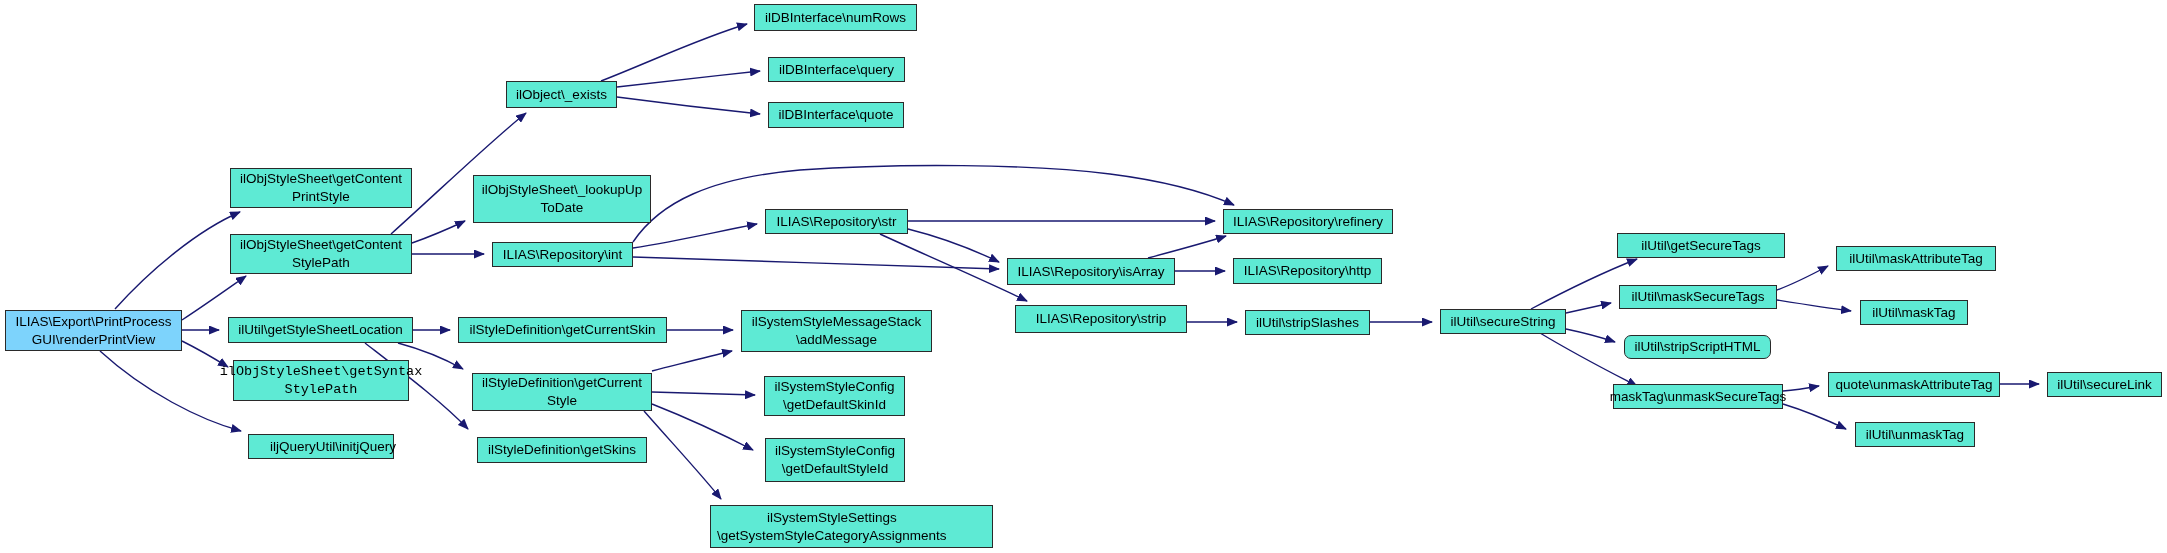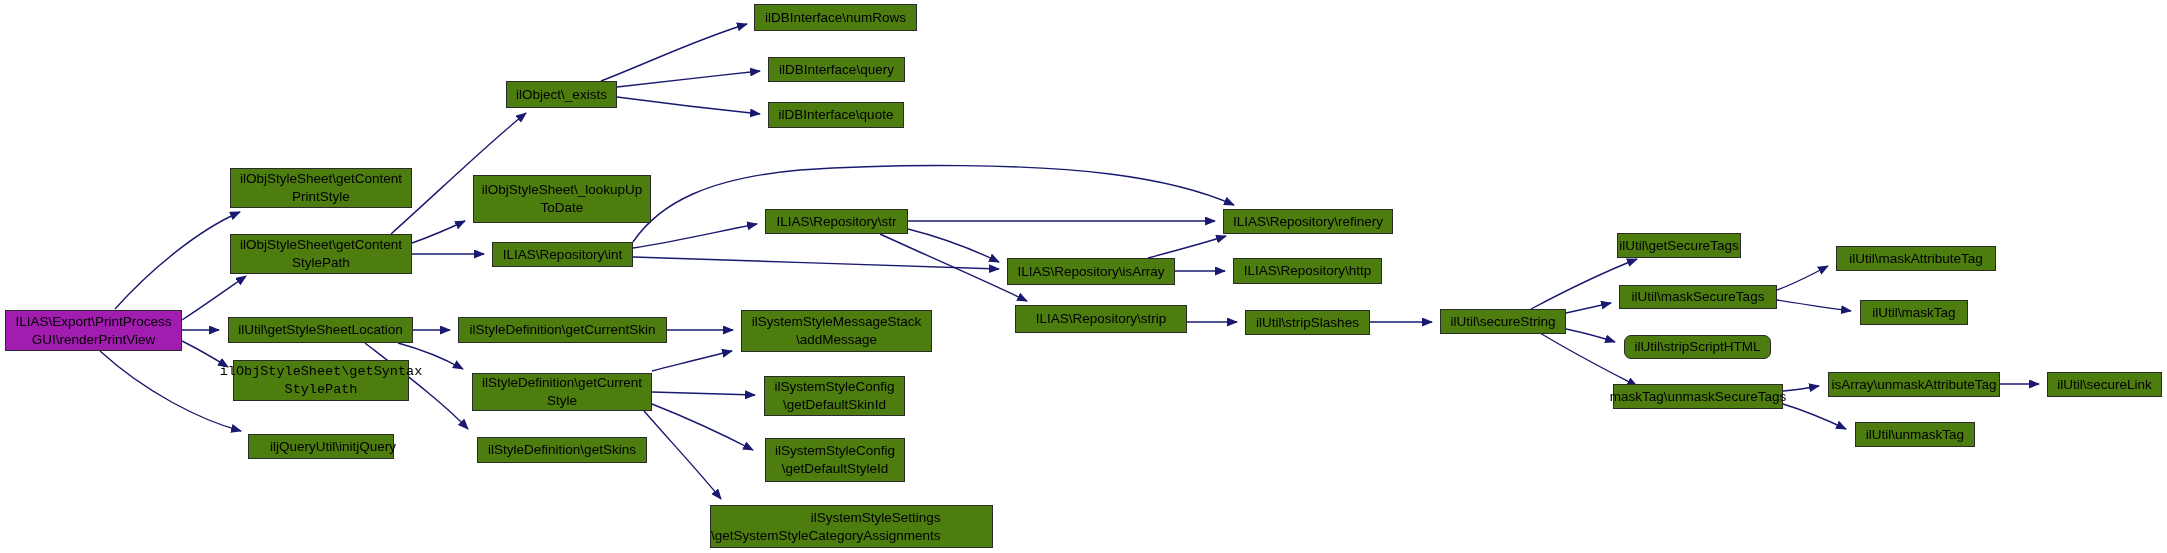--- a/index.html
+++ b/index.html
@@ -8,33 +8,33 @@
     width:2167px;height:553px;
     background:#ffffff;
     font-family:"Liberation Sans","DejaVu Sans",sans-serif;
     overflow:hidden;
   }
   #edges{position:absolute;left:0;top:0;width:2167px;height:553px;}
   .node{
     position:absolute;
     box-sizing:border-box;
     border:1.4px solid #2a2a2a;
-    background:#4d7c0f;
+    background:#5eead4;
     color:#000000;
     font-size:13.5px;
     line-height:18px;
     display:flex;
     align-items:center;
     justify-content:center;
     text-align:center;
     white-space:pre-line;
     cursor:pointer;
   }
-  .node.root{background:#a21caf;}
-  .node.left{justify-content:flex-start;text-align:right;}
+  .node.root{background:#7dd3fc;}
+  .node.left{justify-content:flex-start;text-align:center;padding-left:6px;}
 </style>
 </head>
 <body>
 
 <div id="stage">
   <svg id="edges" viewBox="0 0 2167 553" xmlns="http://www.w3.org/2000/svg">
     <defs>
       <marker id="arrow" markerUnits="userSpaceOnUse" markerWidth="12" markerHeight="9" refX="10" refY="4.5" orient="auto">
         <path d="M0,0 L11,4.5 L0,9 z" fill="#191970"></path>
       </marker>
@@ -98,27 +98,27 @@
       <div class="node" style="left: 473px; top: 175px; width: 178px; height: 48px;">ilObjStyleSheet\_lookupUp
 ToDate</div>
       <div class="node" style="left: 492px; top: 242px; width: 141px; height: 25px;">ILIAS\Repository\int</div>
       <div class="node" style="left: 765px; top: 209px; width: 143px; height: 25px;">ILIAS\Repository\str</div>
       <div class="node" style="left: 1007px; top: 258px; width: 168px; height: 27px;">ILIAS\Repository\isArray</div>
       <div class="node" style="left: 1223px; top: 209px; width: 170px; height: 25px;">ILIAS\Repository\refinery</div>
       <div class="node" style="left: 1233px; top: 258px; width: 149px; height: 26px;">ILIAS\Repository\http</div>
       <div class="node" style="left: 1015px; top: 305px; width: 172px; height: 28px;">ILIAS\Repository\strip</div>
       <div class="node" style="left: 1245px; top: 310px; width: 125px; height: 25px;">ilUtil\stripSlashes</div>
       <div class="node" style="left: 1440px; top: 309px; width: 126px; height: 25px;">ilUtil\secureString</div>
-      <div class="node" style="left: 1617px; top: 233px; width: 124px; height: 25px; text-align: right;">ilUtil\getSecureTags</div>
+      <div class="node" style="left: 1617px; top: 233px; width: 168px; height: 25px; text-align: right;">ilUtil\getSecureTags</div>
       <div class="node" style="left: 1619px; top: 285px; width: 158px; height: 24px;">ilUtil\maskSecureTags</div>
       <div class="node" style="left: 1836px; top: 246px; width: 160px; height: 25px;">ilUtil\maskAttributeTag</div>
       <div class="node" style="left: 1860px; top: 300px; width: 108px; height: 25px;">ilUtil\maskTag</div>
       <div class="node" style="left: 1624px; top: 335px; width: 147px; height: 24px; border-radius: 7px;">ilUtil\stripScriptHTML</div>
       <div class="node" style="left: 1613px; top: 384px; width: 170px; height: 25px;">maskTag\unmaskSecureTags</div>
-      <div class="node" style="left: 1828px; top: 372px; width: 172px; height: 25px;">isArray\unmaskAttributeTag</div>
+      <div class="node" style="left: 1828px; top: 372px; width: 172px; height: 25px;">quote\unmaskAttributeTag</div>
       <div class="node" style="left: 2047px; top: 372px; width: 115px; height: 25px;">ilUtil\secureLink</div>
       <div class="node" style="left: 1855px; top: 422px; width: 120px; height: 25px;">ilUtil\unmaskTag</div>
       <div class="node" style="left: 458px; top: 317px; width: 209px; height: 26px;">ilStyleDefinition\getCurrentSkin</div>
       <div class="node" style="left: 472px; top: 373px; width: 180px; height: 38px;">ilStyleDefinition\getCurrent
 Style</div>
       <div class="node" style="left: 477px; top: 437px; width: 170px; height: 26px;">ilStyleDefinition\getSkins</div>
       <div class="node" style="left: 741px; top: 310px; width: 191px; height: 42px;">ilSystemStyleMessageStack
 \addMessage</div>
       <div class="node" style="left: 764px; top: 376px; width: 141px; height: 40px;">ilSystemStyleConfig
 \getDefaultSkinId</div>

